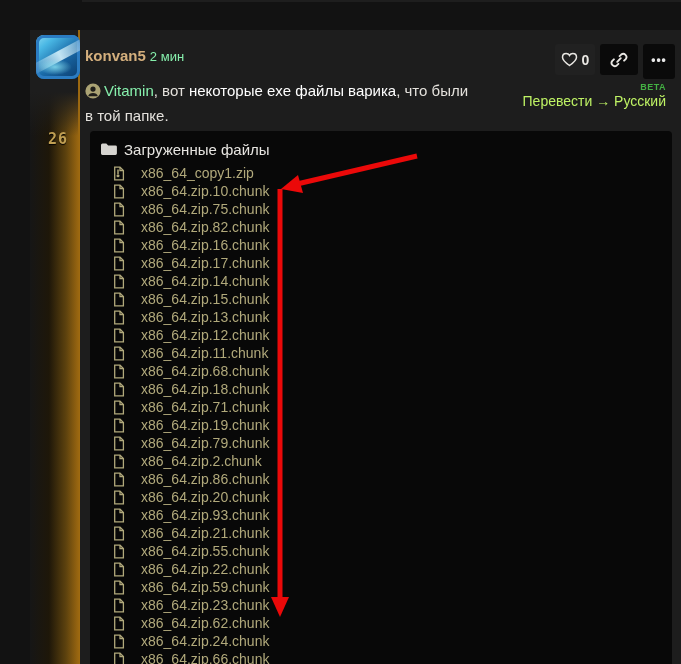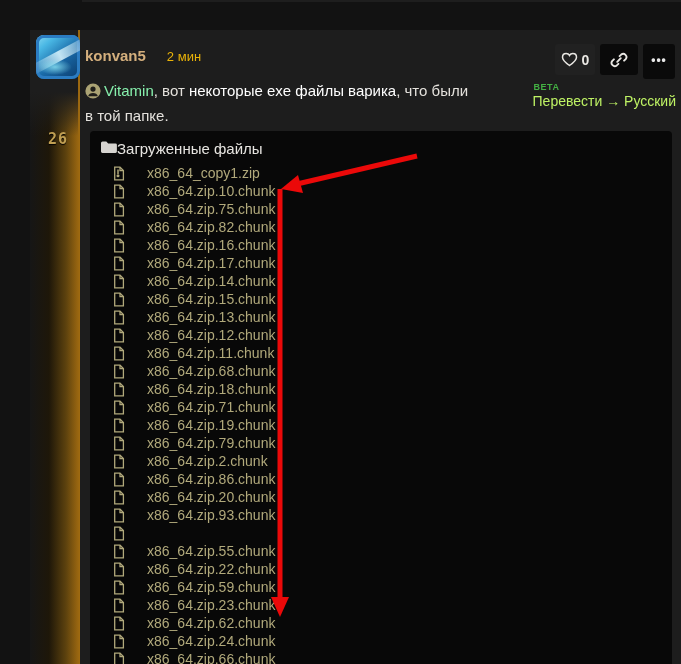--- a/index.html
+++ b/index.html
@@ -22,45 +22,45 @@
     box-shadow:inset 0 0 0 3px #2b7cc2;overflow:hidden;cursor:pointer;}
   .avatar::before{content:"";position:absolute;left:-8px;top:14px;width:70px;height:10px;
     background:linear-gradient(90deg,rgba(255,255,255,0) 0%,rgba(223,248,255,.85) 45%,rgba(255,255,255,0) 100%);
     transform:rotate(-28deg);}
   .avatar::after{content:"";position:absolute;left:2px;top:24px;width:34px;height:16px;border-radius:50%;
     background:radial-gradient(ellipse at center,rgba(140,230,245,.8) 0%,rgba(140,230,245,0) 70%);}
   .symbols-badge{position:absolute;left:0;top:52px;width:56px;text-align:center;z-index:3;
     font-family:"DejaVu Sans Mono",monospace;font-weight:bold;font-size:15px;letter-spacing:1px;
     color:#c09f52;text-shadow:0 1px 1px #000;margin-top:48px;}
   
-  .author-row{position:absolute;left:55px;top:17px;display:flex;align-items:baseline;gap:21px;text-align:center;}
+  .author-row{position:absolute;left:55px;top:17px;display:flex;align-items:baseline;gap:4px;text-align:center;}
   .username{font-size:15px;font-weight:bold;color:#d4af7d;text-decoration:none;cursor:pointer;}
-  .timestamp{font-size:13px;color:#eab308;cursor:pointer;}
+  .timestamp{font-size:13px;color:#86efac;cursor:pointer;}
   .actions{position:absolute;top:14px;right:6px;display:flex;gap:5px;}
   .btn{height:31px;border-radius:3px;display:flex;align-items:center;justify-content:center;cursor:pointer;}
   .btn-like{width:40px;background:#212121;gap:4px;}
   .btn-dark{background:#0a0a0a;}
   .btn-link{width:38px;}
   .btn-more{width:32px;color:#e8e8e8;font-size:12px;letter-spacing:1px;font-weight:bold;padding-bottom:4px;}
   .like-count{color:#e9e7e3;font-size:14px;font-weight:bold;}
   
-  .translate{position:absolute;top:53px;right:5px;text-align:left;cursor:pointer;}
+  .translate{position:absolute;top:53px;right:15px;text-align:right;cursor:pointer;}
   .beta{display:block;font-size:9px;font-weight:bold;color:#43b043;letter-spacing:.5px;line-height:9px;margin-left:1px;}
   .translate-label{font-size:14px;color:#bef264;line-height:17px;}
   
   .message{position:absolute;left:55px;top:50px;width:470px;font-size:15px;line-height:22px;color:#e4e1dc;}
   .mention,.msg-link{color:#ffffff;text-decoration:none;cursor:pointer;}
   .mention{color:#86efac;}
   .mention-icon{display:inline-block;vertical-align:-3px;margin-right:3px;}
   
   .attach-box{position:absolute;left:60px;top:101px;width:582px;bottom:0;background:#080808;border-radius:4px 4px 0 0;
     padding:9px 14px 0 10px;box-sizing:border-box;}
-  .attach-header{display:flex;height:18px;margin-bottom:6px;}
+  .attach-header{display:flex;align-items:center;gap:7px;height:18px;margin-bottom:6px;}
   .attach-title{font-size:15px;color:#e7e5e1;}
-  .file-row{display:flex;align-items:center;gap:22px;height:18px;padding-left:13px;cursor:pointer;text-decoration:none;}
+  .file-row{display:flex;align-items:center;gap:16px;height:18px;padding-left:13px;cursor:pointer;text-decoration:none;}
   .ficon{display:flex;align-items:center;width:12px;}
   .fname{font-size:14px;color:#b1a97b;white-space:nowrap;}
   
   .anno{position:absolute;left:0;top:0;width:681px;height:664px;pointer-events:none;z-index:9;}
 </style>
 </head>
 <body>
 
 <div class="prev-post-edge"></div>
 
@@ -308,20 +308,21 @@
           </span>
           <span class="fname">x86_64.zip.93.chunk</span>
         </a>
         <a class="file-row">
           <span class="ficon">
             <svg width="12" height="15" viewBox="0 0 12 15">
               <path d="M1.7 1.2 H7 L10.4 4.6 V13.8 H1.7 Z" fill="none" stroke="#b1a97b" stroke-width="1.3"></path>
               <path d="M7 1.2 V4.6 H10.4" fill="none" stroke="#b1a97b" stroke-width="1.3"></path>
             </svg>
           </span>
+          <span class="fname">x86_64.zip.21.chunk</span>
         </a>
         <a class="file-row">
           <span class="ficon">
             <svg width="12" height="15" viewBox="0 0 12 15">
               <path d="M1.7 1.2 H7 L10.4 4.6 V13.8 H1.7 Z" fill="none" stroke="#b1a97b" stroke-width="1.3"></path>
               <path d="M7 1.2 V4.6 H10.4" fill="none" stroke="#b1a97b" stroke-width="1.3"></path>
             </svg>
           </span>
           <span class="fname">x86_64.zip.55.chunk</span>
         </a>

